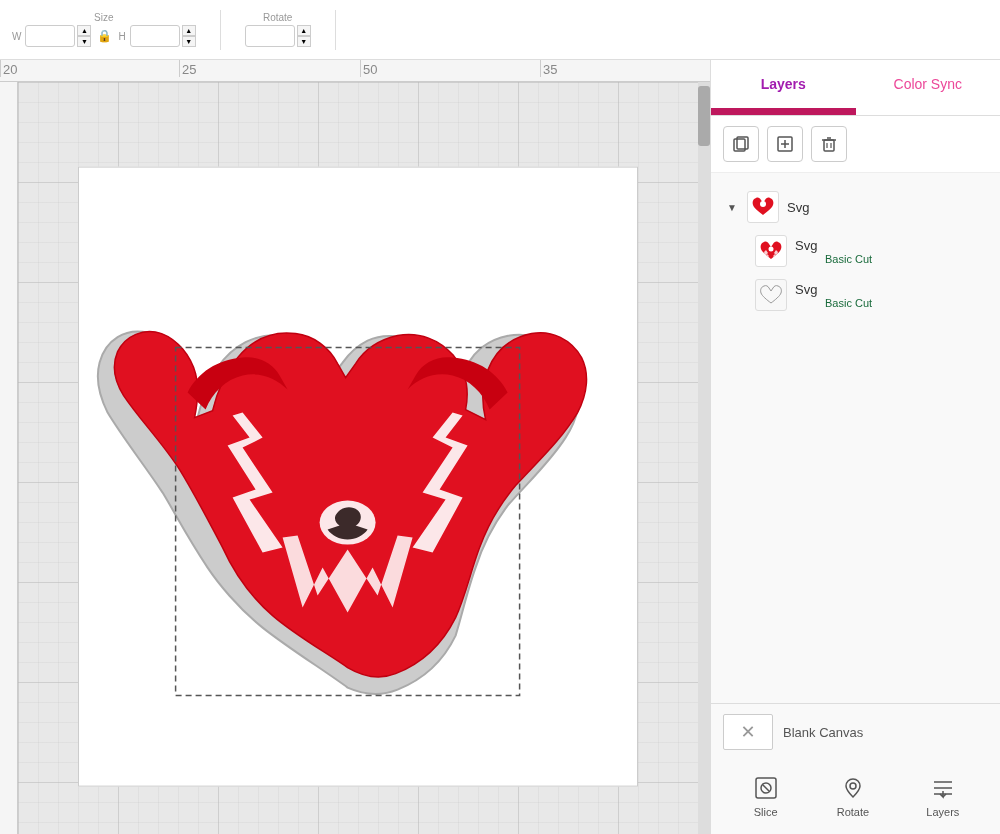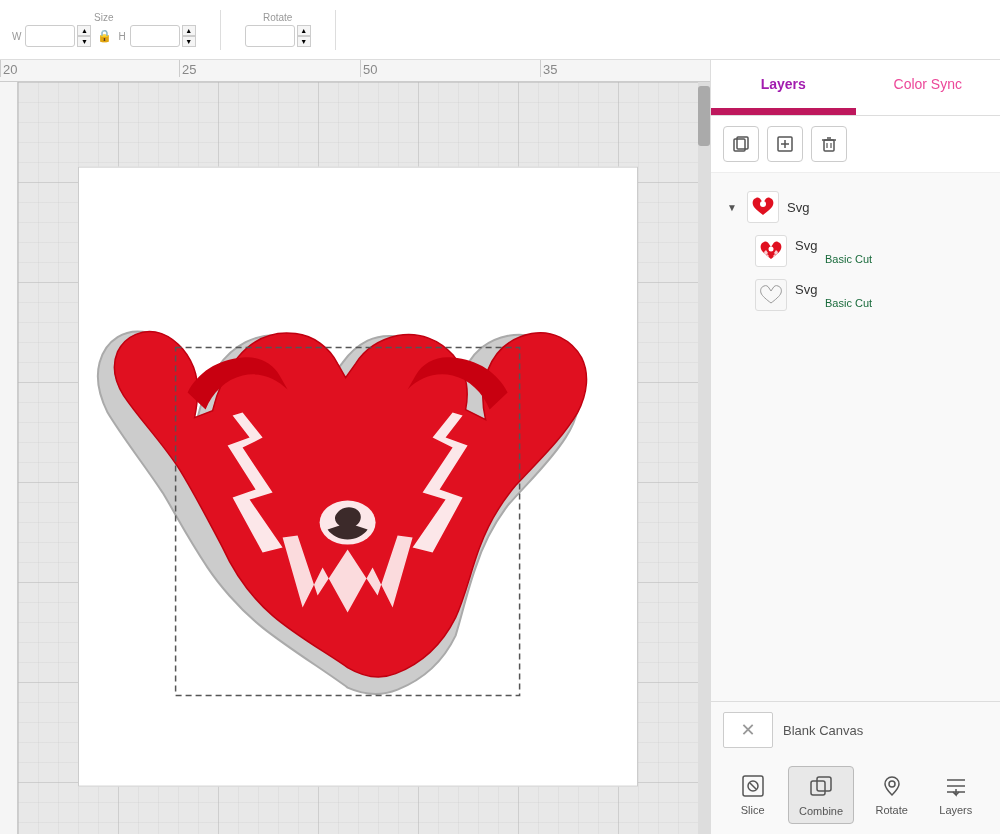--- a/index.html
+++ b/index.html
@@ -568,29 +568,20 @@
         <button class="action-btn">
           <div class="action-btn-icon">
             <svg width="26" height="26" viewBox="0 0 26 26">
               <rect x="3" y="3" width="20" height="20" rx="2" fill="none" stroke="#555" stroke-width="1.5"></rect>
               <circle cx="13" cy="13" r="5" fill="none" stroke="#555" stroke-width="1.5"></circle>
               <line x1="10" y1="10" x2="16" y2="16" stroke="#555" stroke-width="1.5"></line>
             </svg>
           </div>
           <span class="action-btn-label">Slice</span>
         </button>
-        <button class="action-btn" style="background:#e8e8e8;border:1px solid #bbb;border-radius:4px;">
-          <div class="action-btn-icon">
-            <svg width="26" height="26" viewBox="0 0 26 26">
-              <rect x="3" y="7" width="14" height="14" rx="2" fill="none" stroke="#555" stroke-width="1.5"></rect>
-              <rect x="9" y="3" width="14" height="14" rx="2" fill="none" stroke="#555" stroke-width="1.5"></rect>
-            </svg>
-          </div>
-          <span class="action-btn-label">Combine</span>
-        </button>
         <button class="action-btn">
           <div class="action-btn-icon">
             <svg width="26" height="26" viewBox="0 0 26 26">
               <path d="M13,4 C17,4 20,7 20,11 C20,15 13,22 13,22 C13,22 6,15 6,11 C6,7 9,4 13,4Z" fill="none" stroke="#555" stroke-width="1.5"></path>
               <circle cx="13" cy="11" r="3" fill="none" stroke="#555" stroke-width="1.5"></circle>
             </svg>
           </div>
           <span class="action-btn-label">Rotate</span>
         </button>
         <button class="action-btn">

